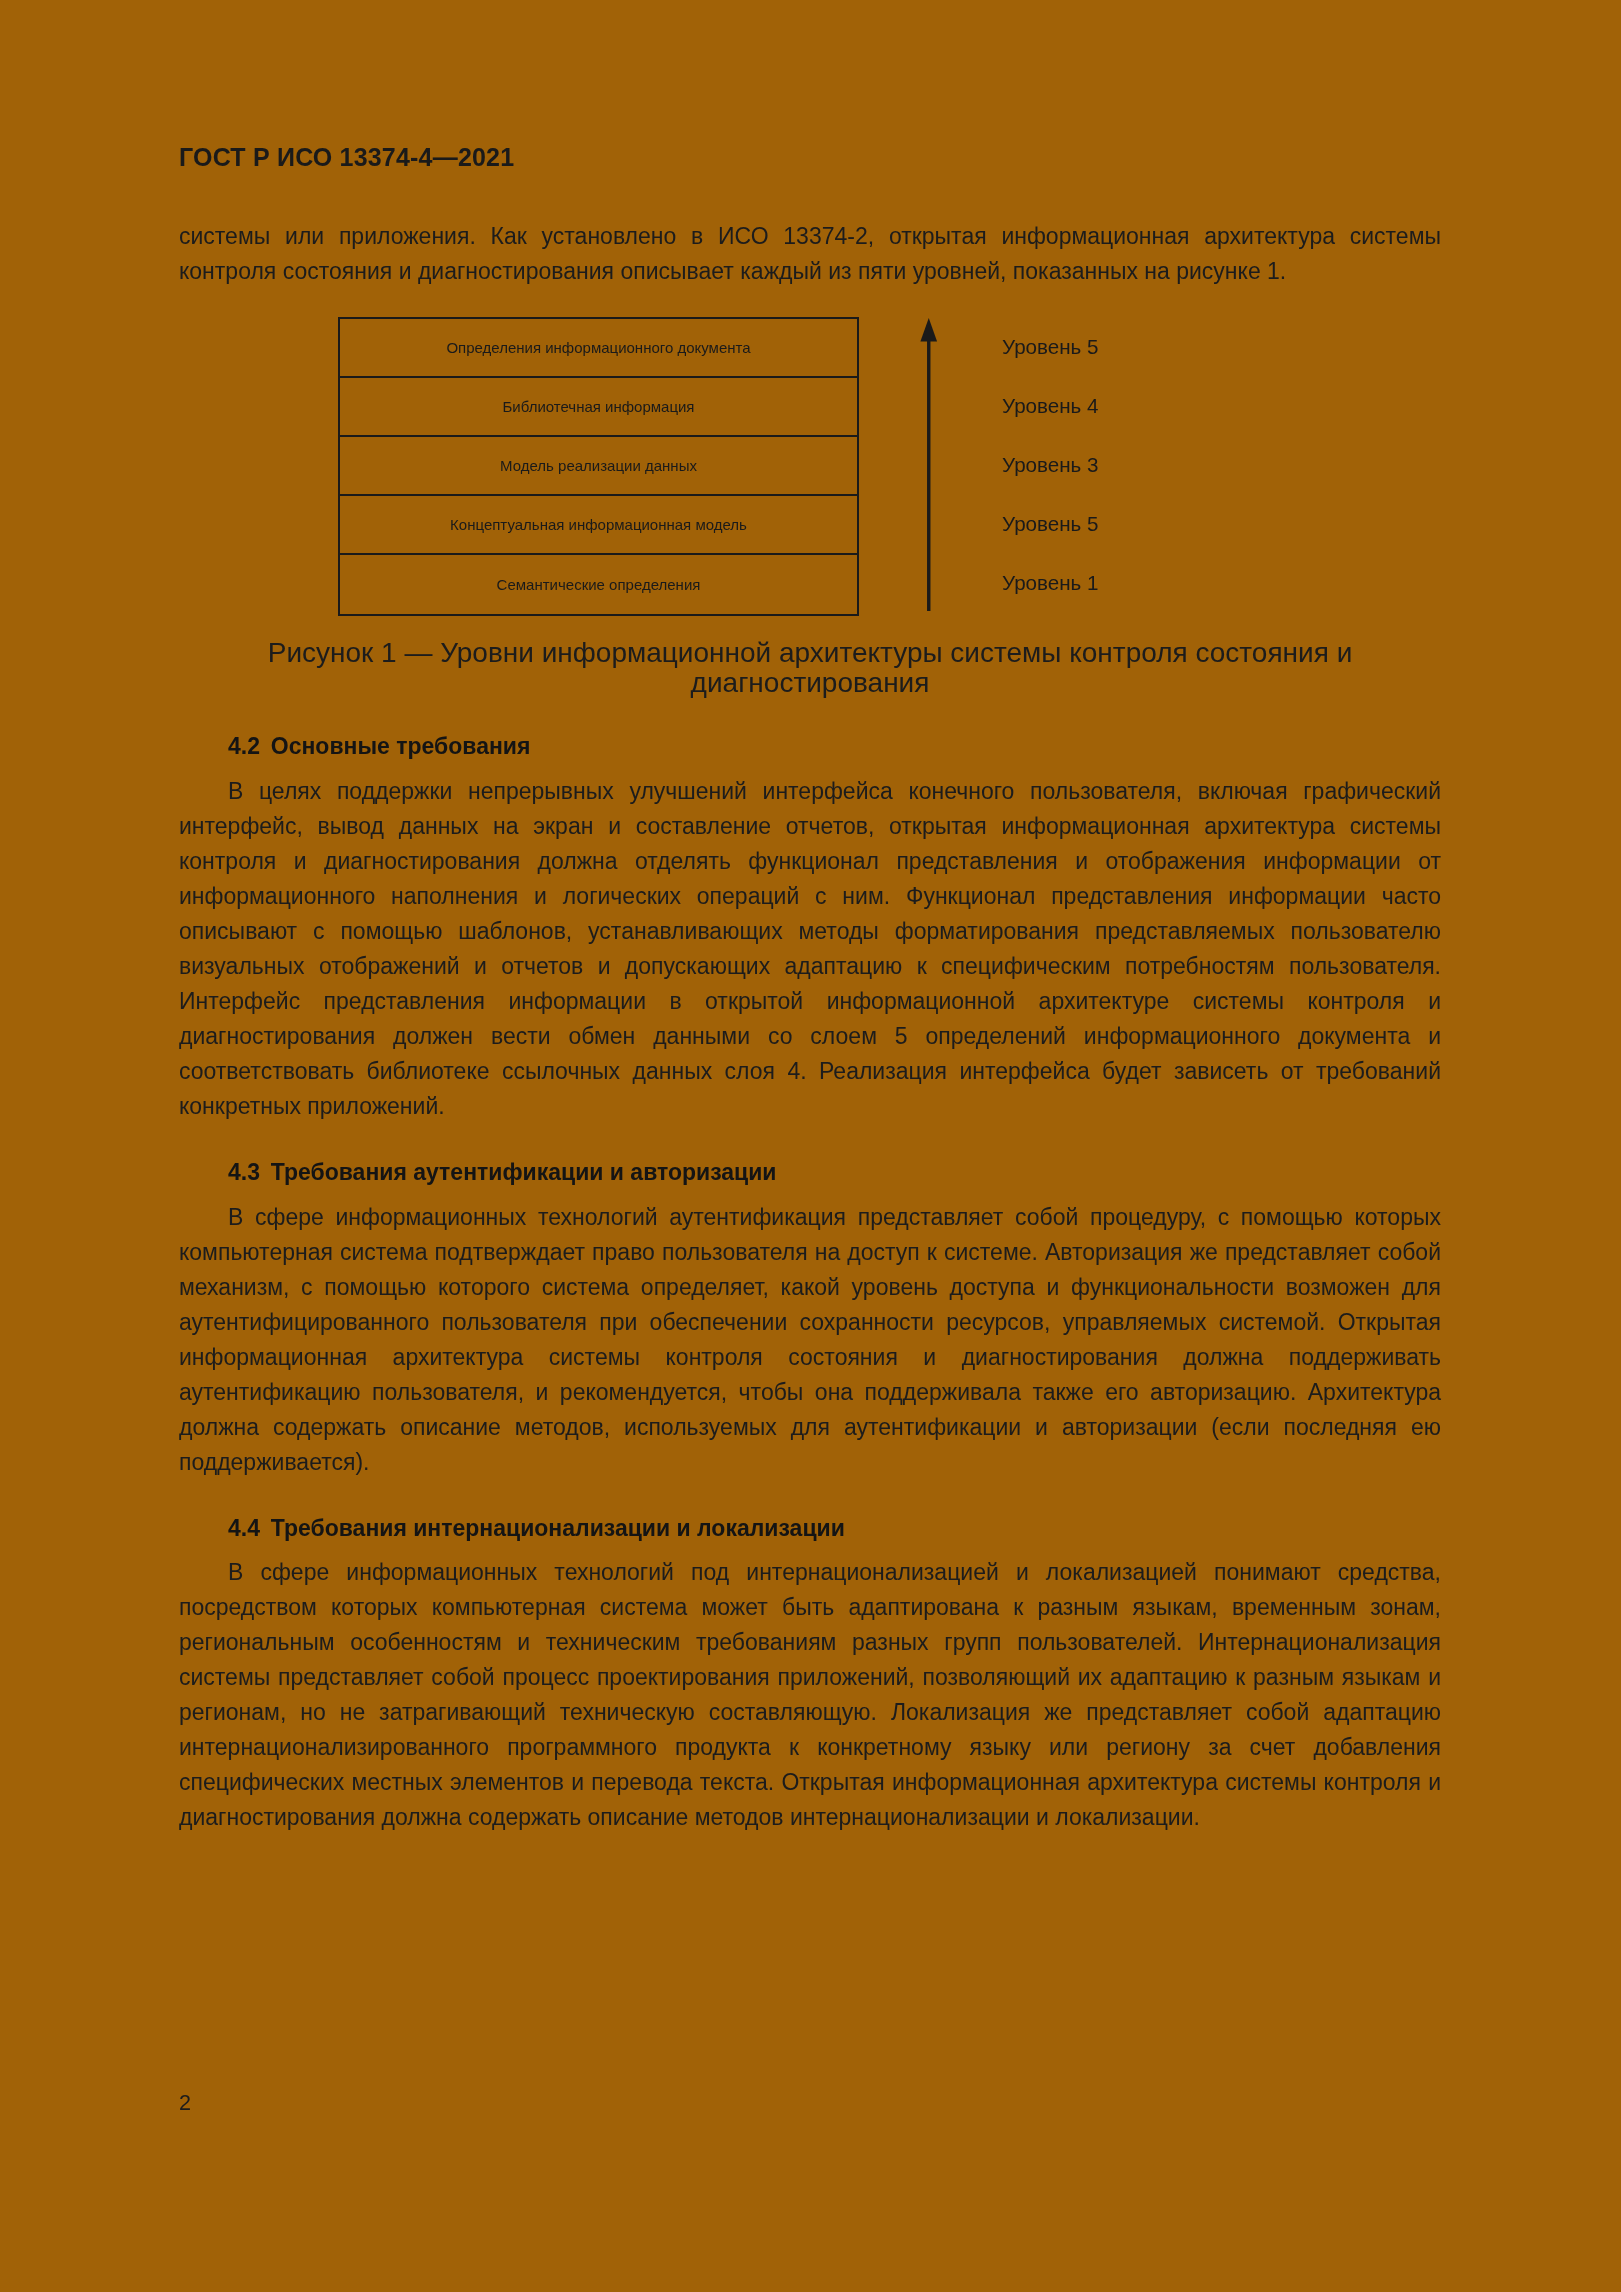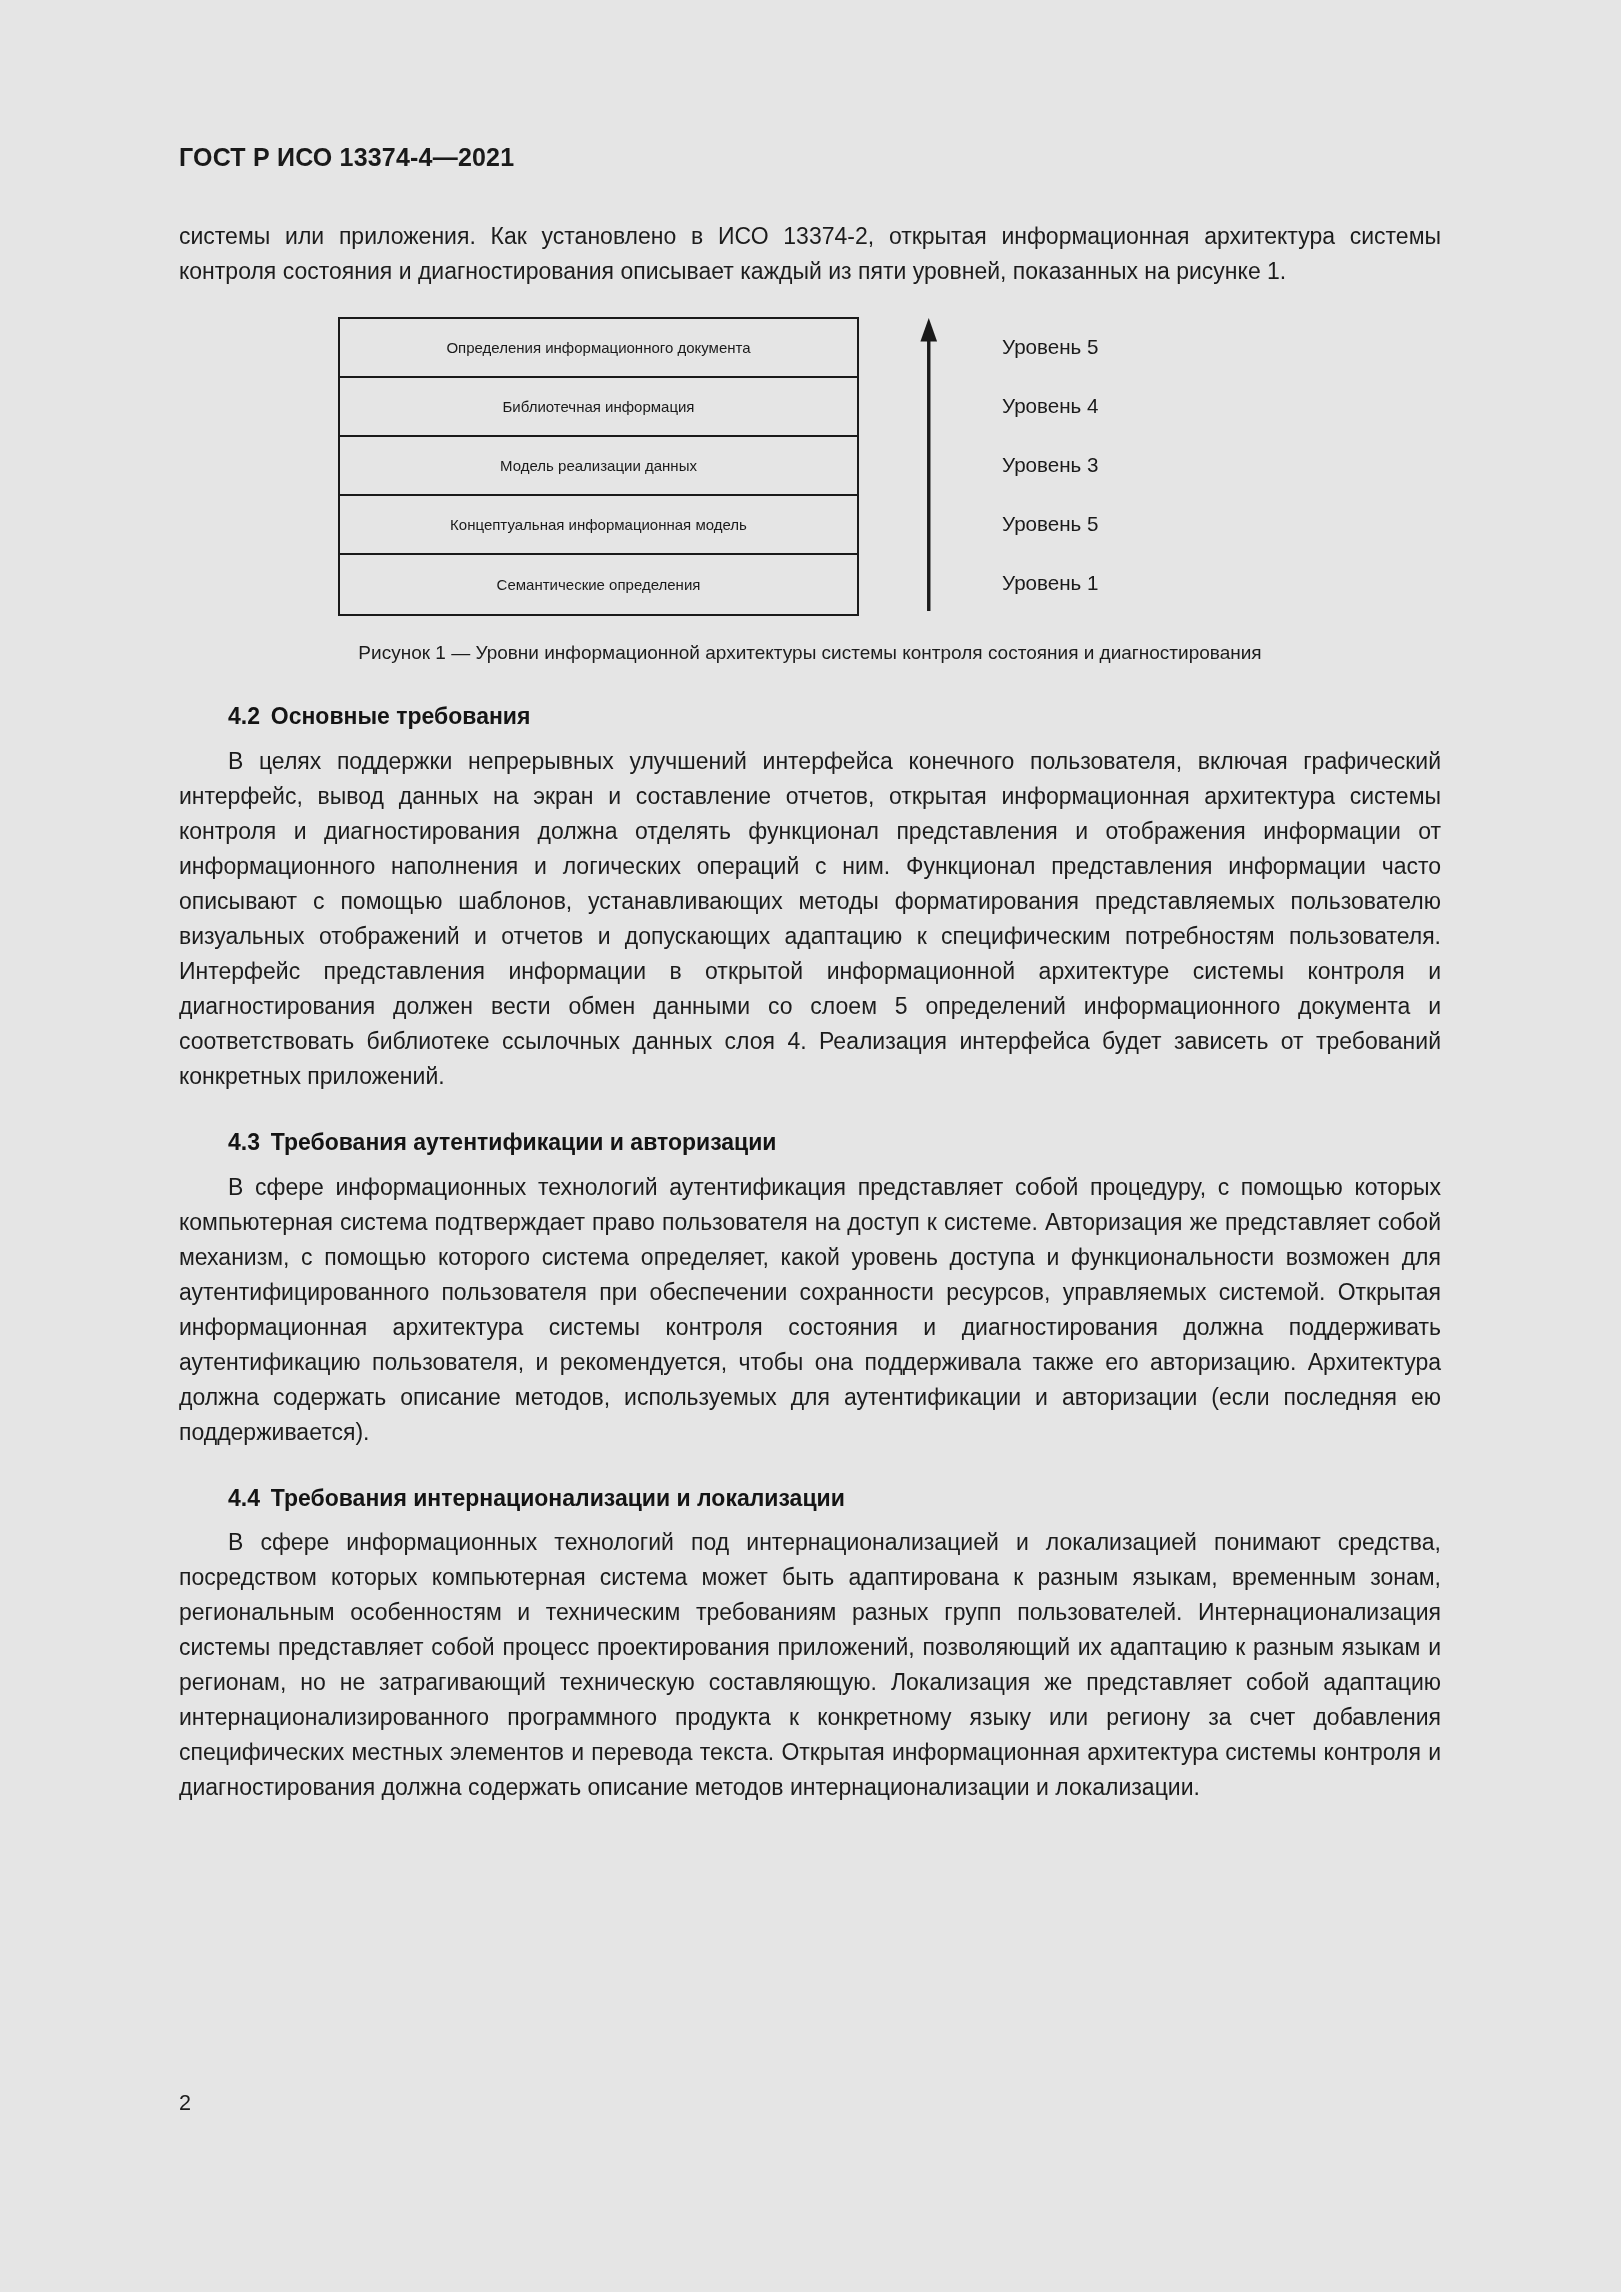--- a/index.html
+++ b/index.html
@@ -4,21 +4,21 @@
 <style>
   html, body {
     margin: 0;
     padding: 0;
     background: #ffffff;
   }
   .page {
     position: relative;
     width: 1621px;
     height: 2293px;
-    background: #e5e5e5;
+    background: #a16207;
     font-family: "Liberation Sans", sans-serif;
     color: #1a1a1a;
     overflow: hidden;
     box-sizing: border-box;
   }
   .content {
     position: absolute;
     left: 179px;
     top: 143px;
     width: 1262px;
@@ -92,21 +92,21 @@
     height: 59px;
     display: flex;
     align-items: center;
     font-size: 20.6px;
     color: #1a1a1a;
   }
 
   .fig-caption {
     margin-top: 27.4px;
     text-align: center;
-    font-size: 19px;
+    font-size: 28px;
     line-height: 30px;
     color: #1c1c1c;
   }
 
   
   .section-head {
     font-size: 23px;
     font-weight: bold;
     margin: 35px 0 13.7px 49px;
     color: #141414;

